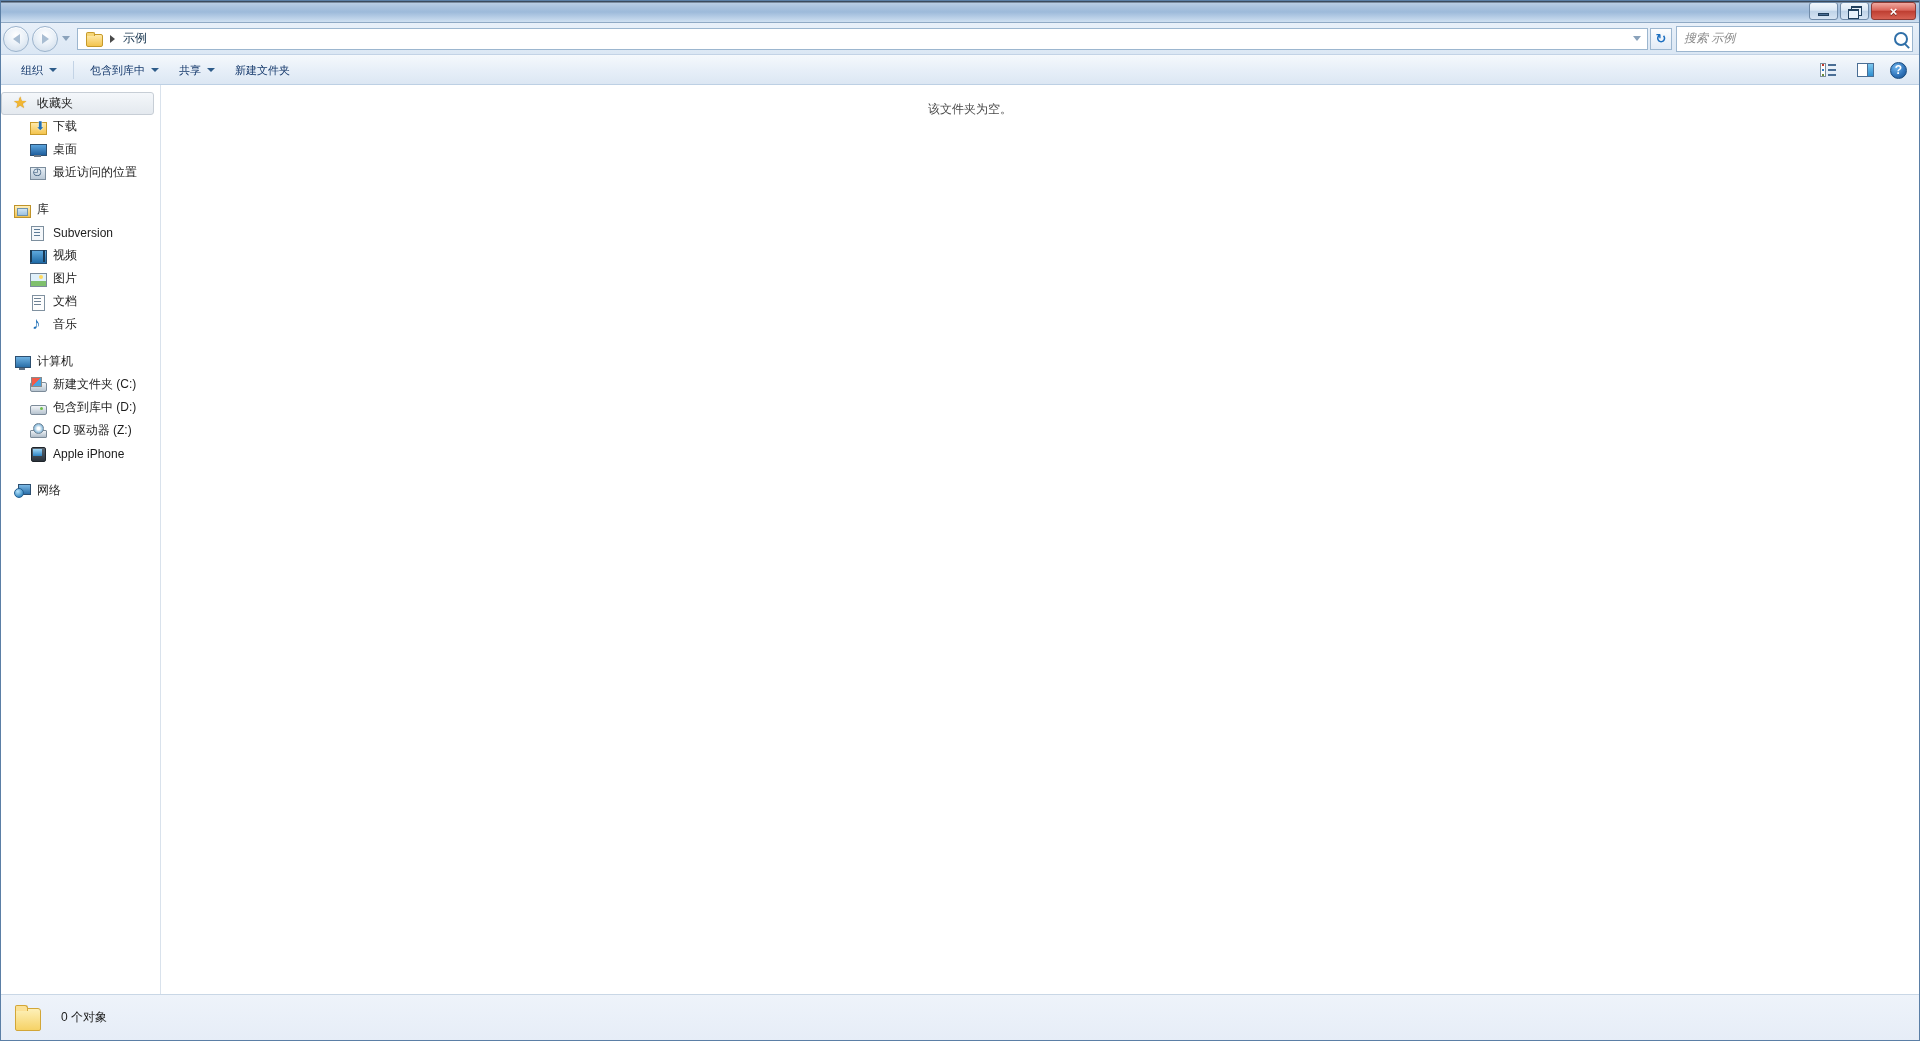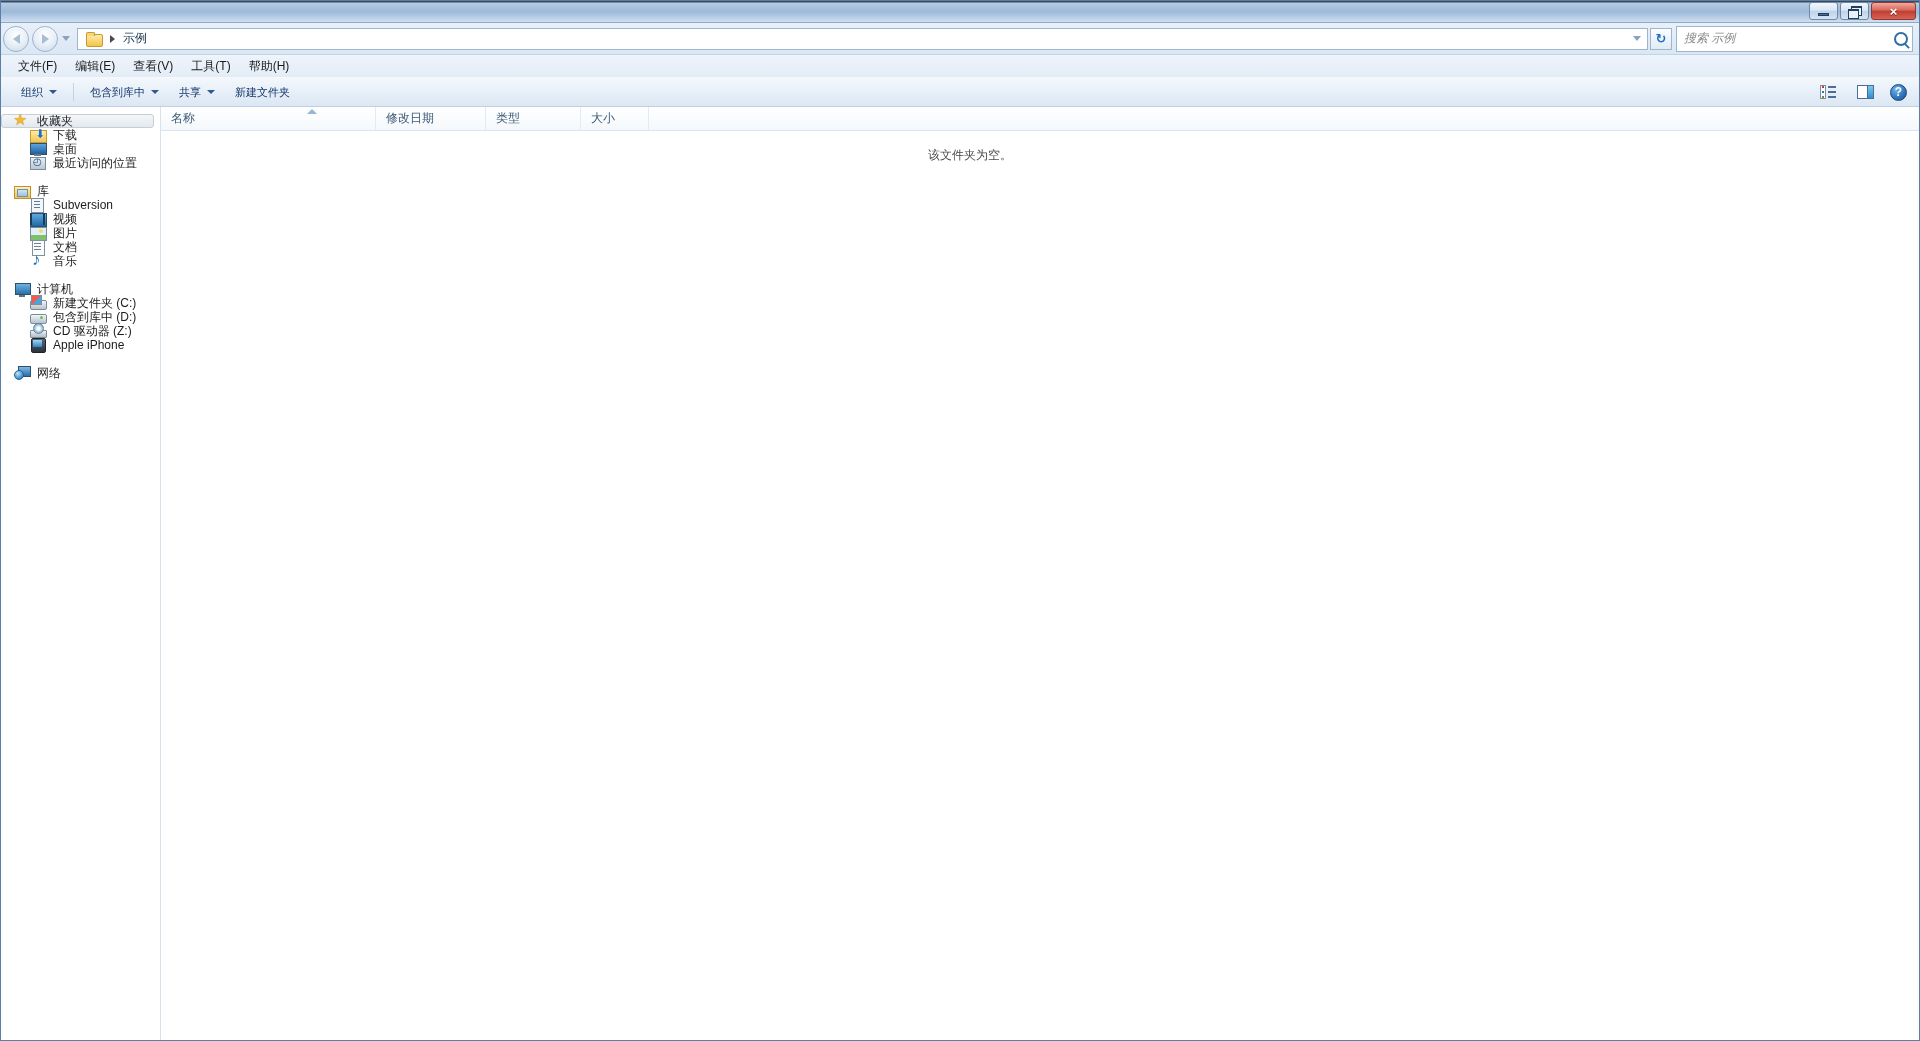--- a/index.html
+++ b/index.html
@@ -316,21 +316,21 @@
     flex: 0 0 160px;
     background: #ffffff;
     border-right: 1px solid #d9e2ec;
     padding-top: 7px;
     overflow: hidden;
     font-size: 12px;
   }
   .nav-group { margin-bottom: 14px; }
   .nav-root, .nav-child {
     display: flex; align-items: center; gap: 7px;
-    height: 14px;
+    height: 23px;
     padding-left: 12px;
     color: #1c1c1c;
     cursor: default;
     white-space: nowrap;
     border: 1px solid transparent;
   }
   .nav-child { padding-left: 28px; }
   .nav-root.selected {
     background: linear-gradient(to bottom, #f4f7fa, #e4e9ef);
     border: 1px solid #c7ced6;
@@ -643,27 +643,20 @@
     <div class="addr-refresh">
       <span class="refresh-glyph">↻</span>
     </div>
 
     <div class="search-box">
       <span class="search-ph">搜索 示例</span>
       <span class="search-icon"></span>
     </div>
   </div>
 
-  <div class="menubar">
-    <div class="menuitem">文件(F)</div>
-    <div class="menuitem">编辑(E)</div>
-    <div class="menuitem">查看(V)</div>
-    <div class="menuitem">工具(T)</div>
-    <div class="menuitem">帮助(H)</div>
-  </div>
 
   <div class="toolbar">
     <div class="tbtn">
       <span>组织</span>
       <span class="caret"></span>
     </div>
     <div class="tb-sep"></div>
     <div class="tbtn">
       <span>包含到库中</span>
       <span class="caret"></span>
@@ -777,38 +770,26 @@
       <div class="nav-group">
         <div class="nav-root">
           <span class="ic ic-network"></span>
           <span class="nav-label">网络</span>
         </div>
       </div>
 
     </div>
 
     <div class="listpane">
-      <div class="colhdr">
-        <div class="col c-name">
-          <span class="sort-asc"></span>
-          <span>名称</span>
-        </div>
-        <div class="col c-date">
-          <span>修改日期</span>
-        </div>
-        <div class="col c-type">
-          <span>类型</span>
-        </div>
-        <div class="col c-size">
-          <span>大小</span>
-        </div>
-        <div class="col c-pad"></div>
-      </div>
 
       <div class="listarea">
         <div class="empty-msg">该文件夹为空。</div>
       </div>
     </div>
 
   </div>
 
+  <div class="statusbar">
+    <span class="status-folder"></span>
+    <span class="status-text">0 个对象</span>
+  </div>
 
 </div>
 
 </body></html>

